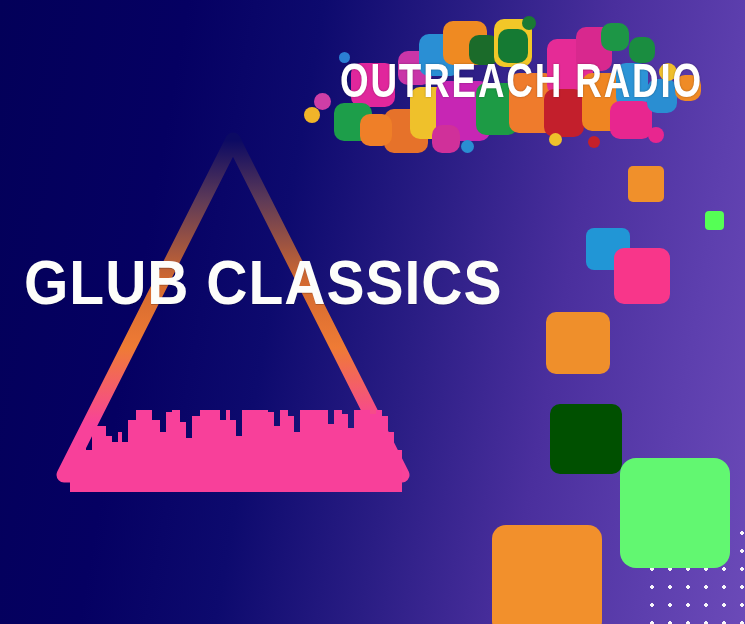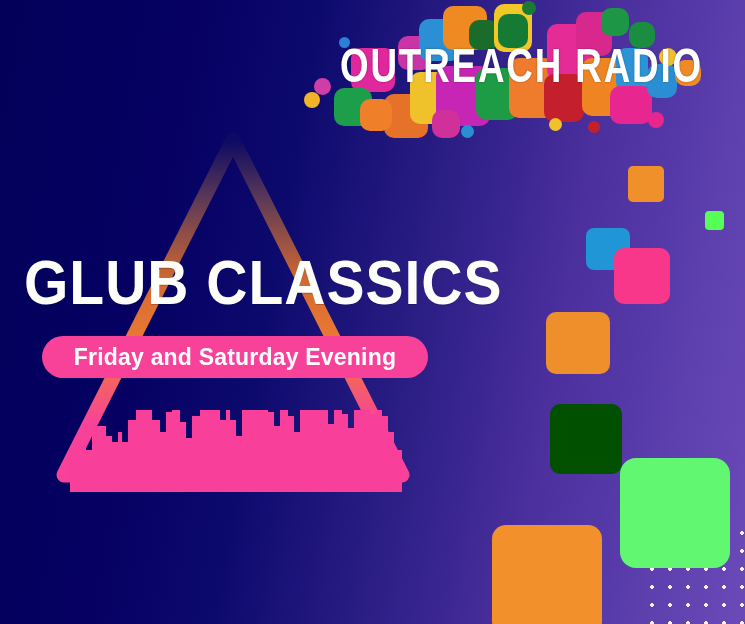--- a/index.html
+++ b/index.html
@@ -41,21 +41,21 @@
     position: absolute;
     border-radius: 12px;
   }
   .sq.sm { border-radius: 5px; }
   .sq.xs { border-radius: 3px; }
 
   
   .logo-wrap {
     position: absolute;
     left: 298px;
-    top: 0px;
+    top: 15px;
     width: 447px;
     height: 152px;
   }
   .logo-blobs {
     position: absolute;
     inset: 0;
     filter: blur(0.4px);
   }
   .logo-blobs .sq { border-radius: 10px; }
   .logo-text {
@@ -173,23 +173,20 @@
           L 286 272 L 292 272 L 292 290 L 298 290 L 298 304 L 304 304 L 304 282 L 312 282
           L 312 294 L 318 294 L 318 308 L 324 308 L 324 286 L 332 286 L 332 274 L 340 274
           L 340 294 L 346 294 L 346 282 L 352 282 L 352 296 L 358 296 L 358 312 L 364 312
           L 364 330 L 372 330 L 372 372 Z"></path>
       </g>
     </svg>
   </div>
 
   <div class="headline">GLUB CLASSICS</div>
 
-  <div class="pill">
-    <span class="pill-text">Friday and Saturday Evening</span>
-  </div>
 
   <div class="logo-wrap">
     <div class="logo-blobs" id="logo-blobs">
         <div class="sq xs" style="left: 41px; top: 37px; width: 11px; height: 11px; background: rgb(43, 127, 212);"></div>
         <div class="sq sm" style="left: 16px; top: 78px; width: 17px; height: 17px; background: rgb(207, 62, 166);"></div>
         <div class="sq sm" style="left: 6px; top: 92px; width: 16px; height: 16px; background: rgb(240, 180, 41);"></div>
         <div class="sq sm" style="left: 53px; top: 48px; width: 44px; height: 44px; background: rgb(224, 39, 156);"></div>
         <div class="sq sm" style="left: 36px; top: 88px; width: 38px; height: 38px; background: rgb(29, 158, 74);"></div>
         <div class="sq sm" style="left: 100px; top: 36px; width: 34px; height: 34px; background: rgb(201, 53, 168);"></div>
         <div class="sq sm" style="left: 86px; top: 94px; width: 44px; height: 44px; background: rgb(230, 114, 42);"></div>

